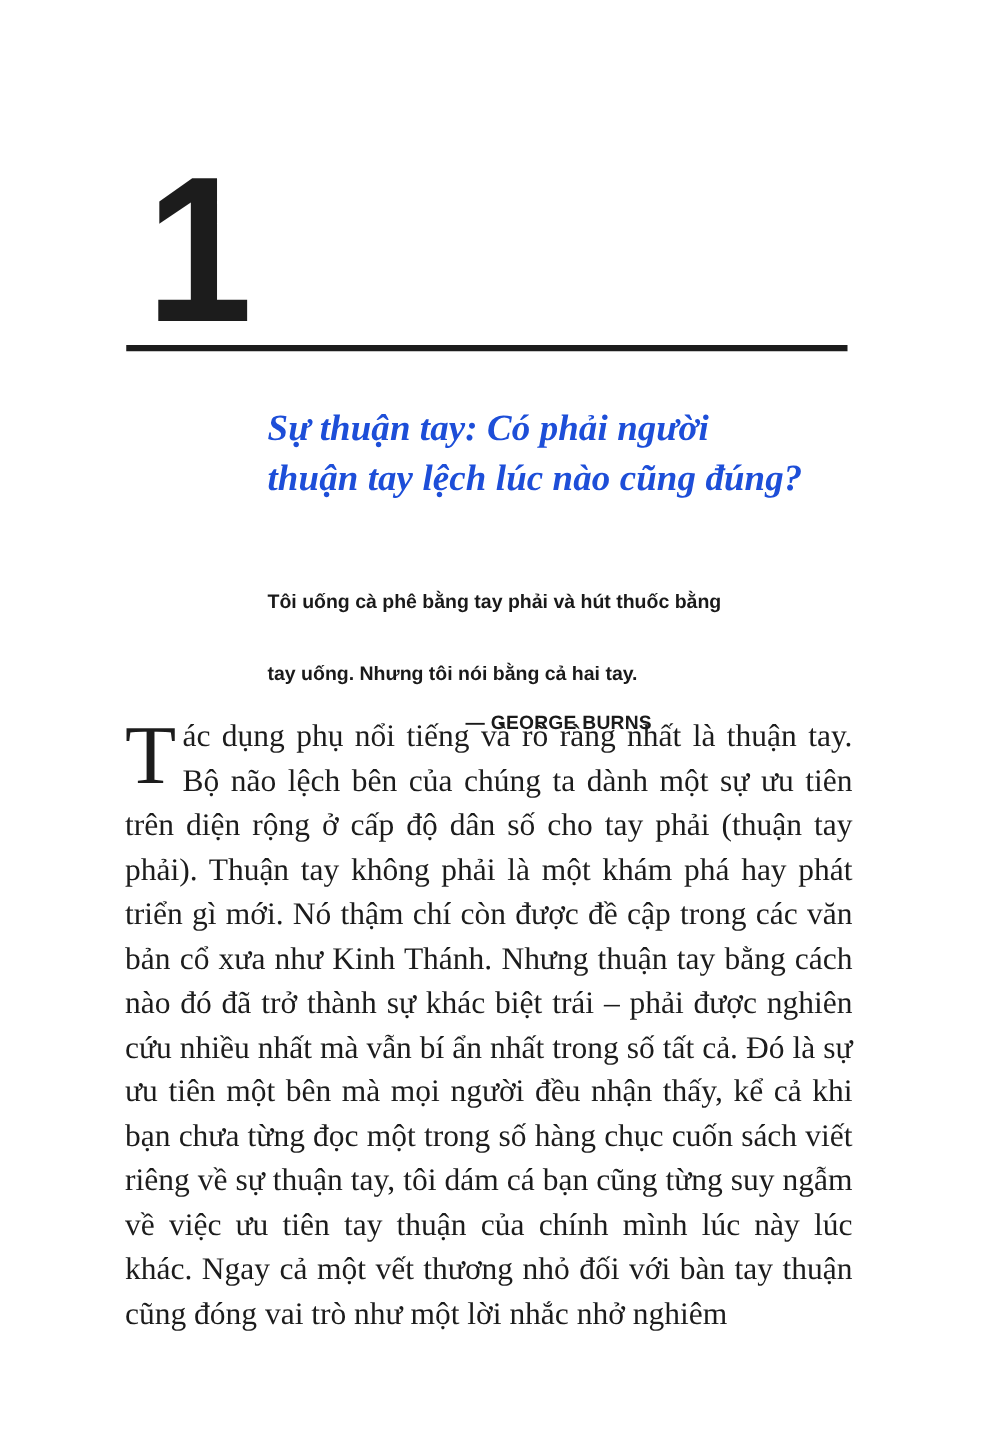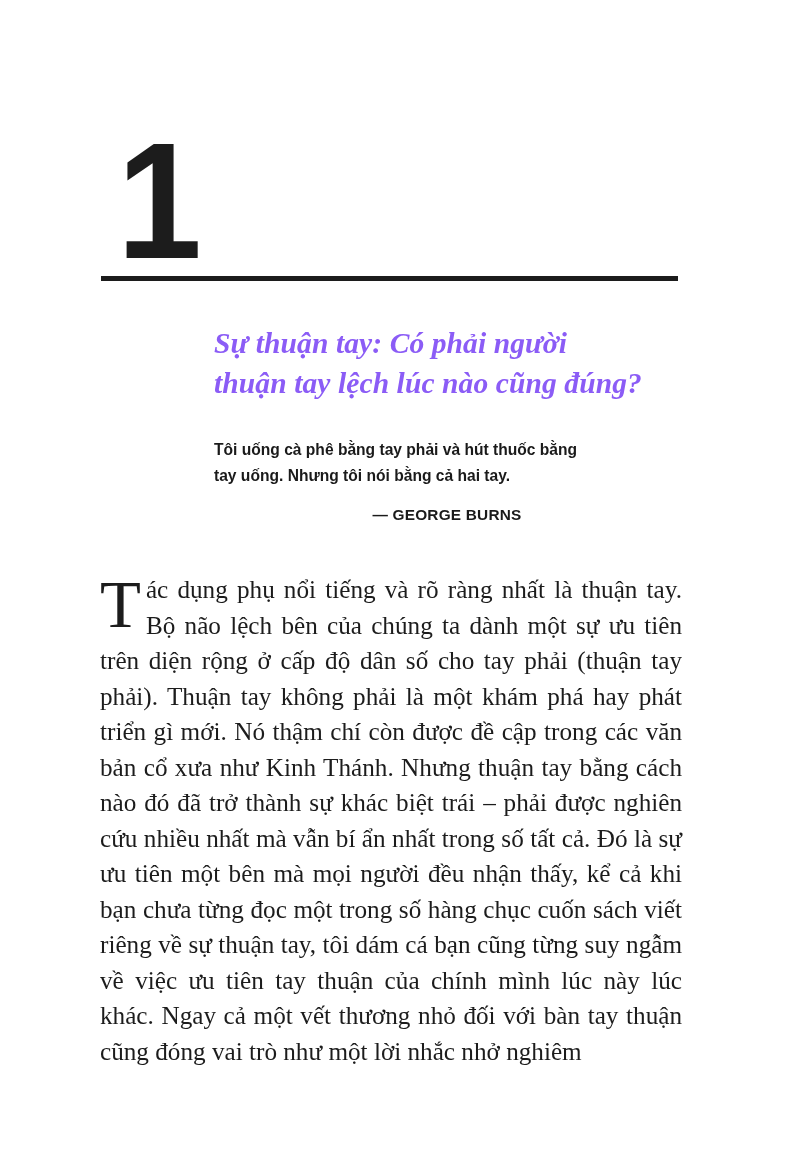--- a/index.html
+++ b/index.html
@@ -55,21 +55,21 @@
   .chapter-title {
     position: absolute;
     left: 214px;
     top: 303px;
     width: 480px;
     font-family: "Liberation Serif", "DejaVu Serif", serif;
     font-style: italic;
     font-weight: 700;
     font-size: 29.5px;
     line-height: 40px;
-    color: #8b5cf6;
+    color: #1d4ed8;
     letter-spacing: 0.1px;
   }
 
   .chapter-title .title-line {
     display: block;
     white-space: nowrap;
   }
 
   
   .epigraph {
@@ -85,20 +85,21 @@
   }
 
   .epigraph-text {
     display: block;
     text-align: left;
   }
 
   .epigraph-text .quote-line {
     display: block;
     white-space: nowrap;
+    margin-top: 32px;
   }
 
   .epigraph-attribution {
     display: block;
     text-align: center;
     margin-top: 13px;
     font-family: "Liberation Sans", "DejaVu Sans", sans-serif;
     font-weight: 700;
     font-size: 15.4px;
     line-height: 26px;

